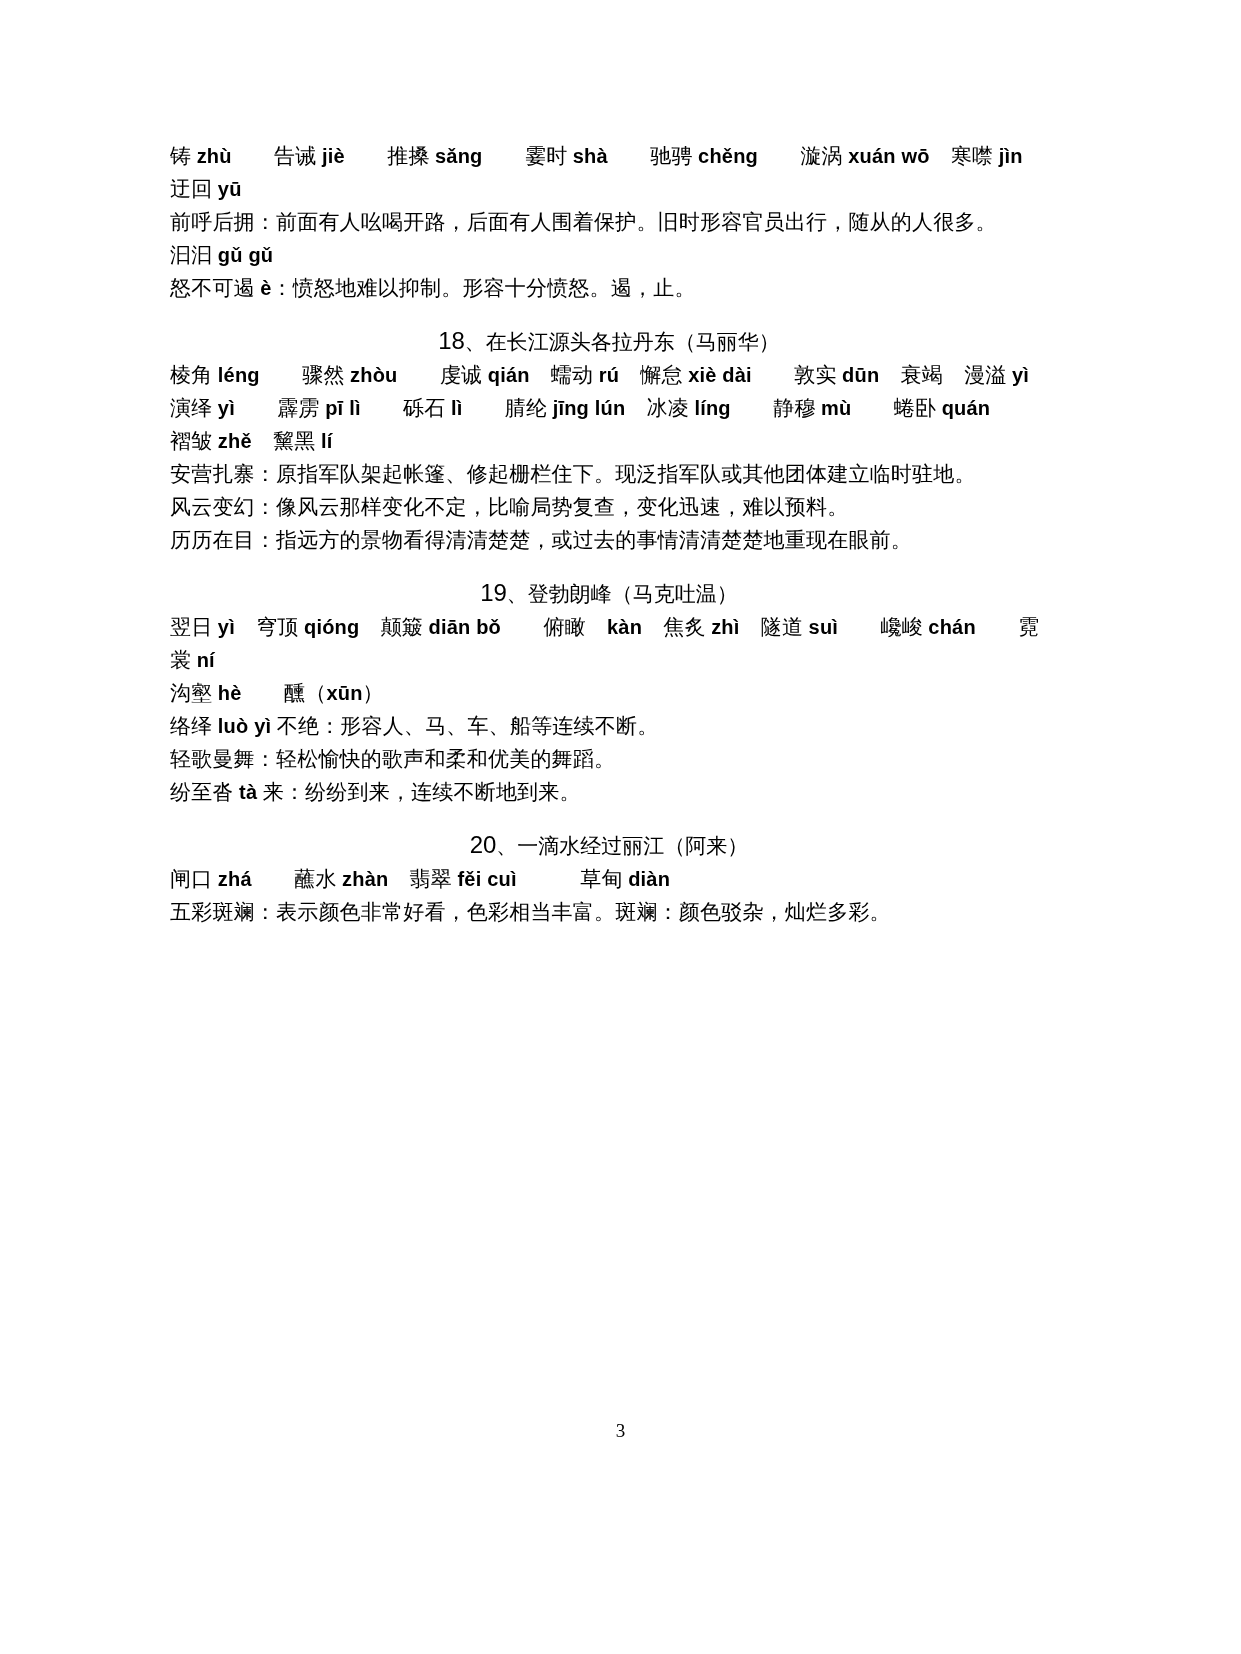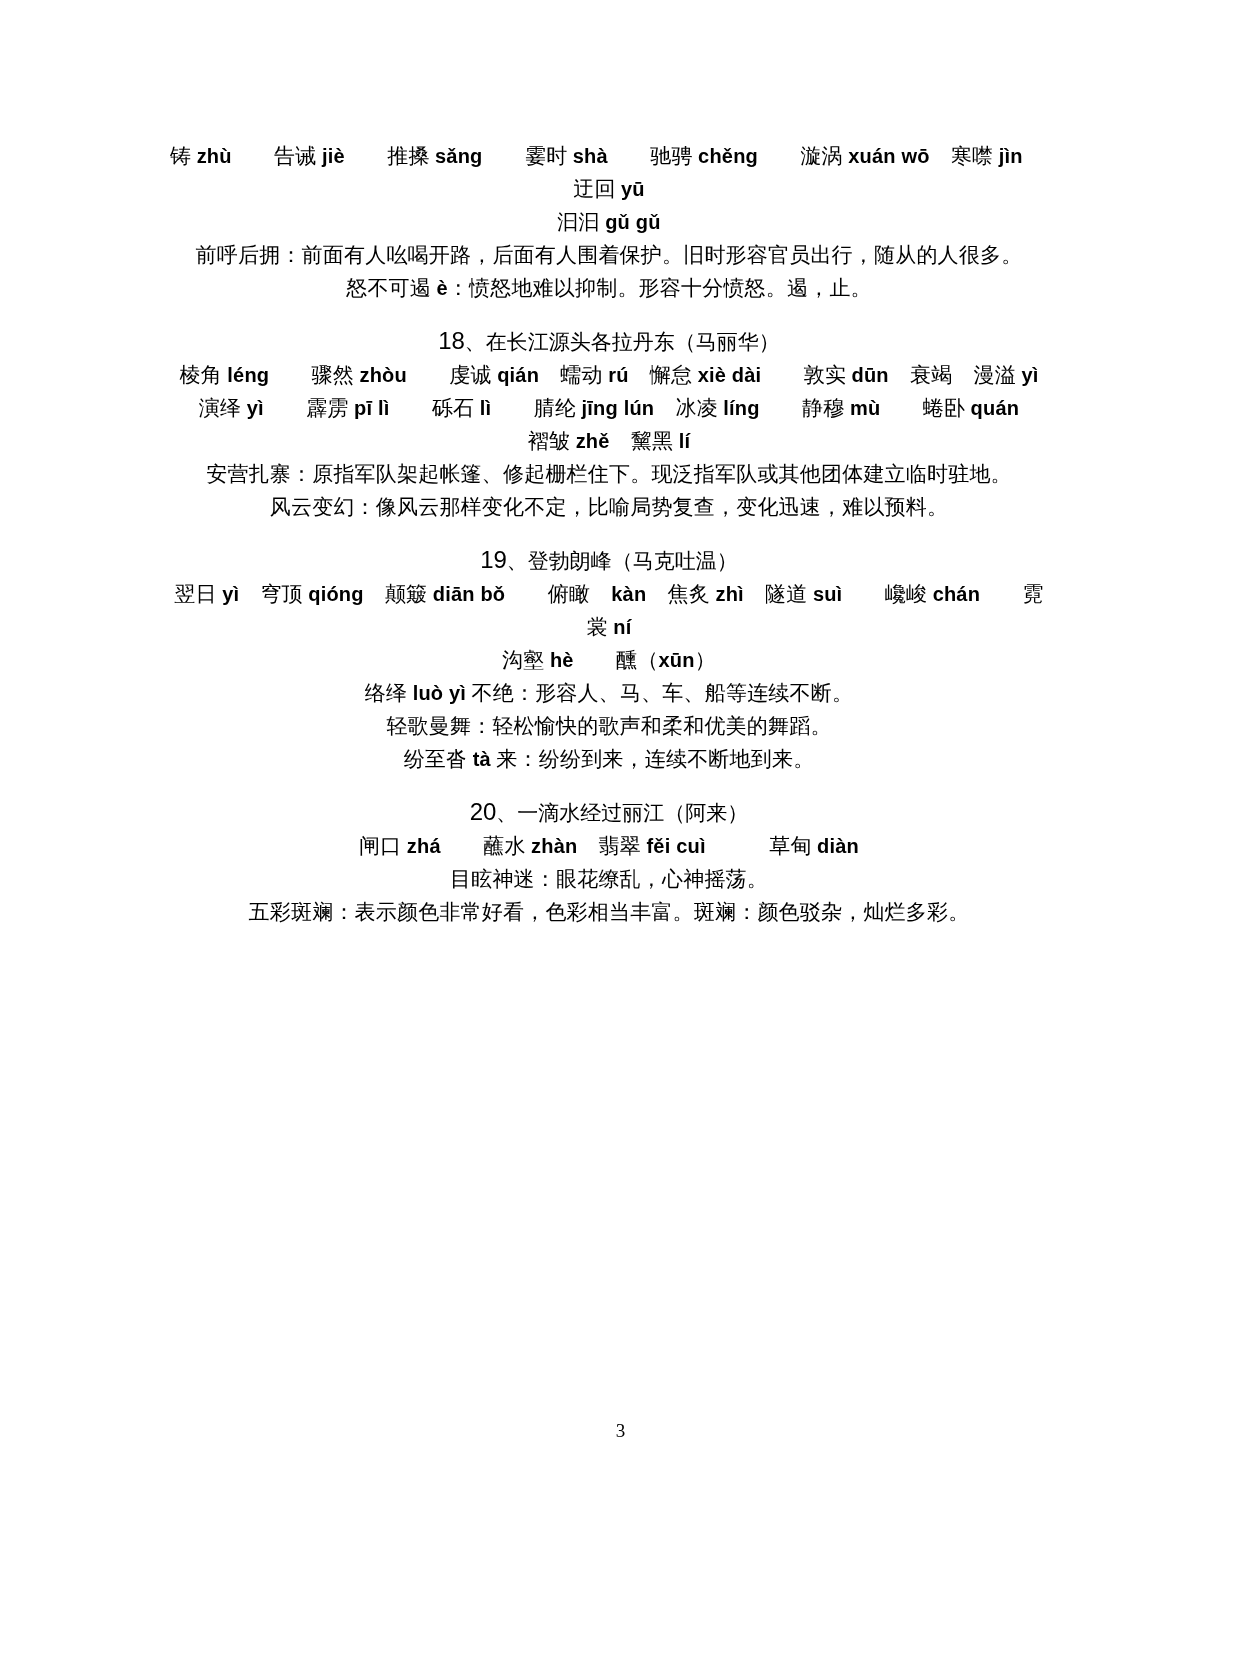--- a/index.html
+++ b/index.html
@@ -16,21 +16,20 @@
   .page-content {
     position: absolute;
     left: 170px;
     top: 140px;
     width: 878px;
   }
   .line {
     line-height: 33px;
     font-family: "Liberation Serif", serif;
     letter-spacing: 0.2px;
-    text-align: center;
   }
   .heading {
     line-height: 33px;
     margin-top: 19px;
     text-align: center;
     font-family: "Liberation Serif", serif;
   }
   .cn  { font-family: "Liberation Serif", serif; }
   .cnb { font-family: "Liberation Serif", serif; font-weight: bold; }
   .py  { font-family: "Liberation Sans", sans-serif; font-weight: bold; font-size: 20px; }
@@ -43,34 +42,34 @@
     text-align: center;
     font-size: 19px;
     font-family: "Liberation Serif", serif;
   }
 </style>
 </head>
 <body>
 
 <div class="page-content">
     <div class="line"><span class="cn">铸 </span><span class="py">zhù</span><span class="cn">　　告诫 </span><span class="py">jiè</span><span class="cn">　　推搡 </span><span class="py">sǎng</span><span class="cn">　　霎时 </span><span class="py">shà</span><span class="cn">　　驰骋 </span><span class="py">chěng</span><span class="cn">　　漩涡 </span><span class="py">xuán wō</span><span class="cn">　寒噤 </span><span class="py">jìn</span><span class="cn">　　迂回 </span><span class="py">yū</span></div>
+    <div class="line"><span class="cn">前呼后拥：前面有人吆喝开路，后面有人围着保护。旧时形容官员出行，随从的人很多。</span></div>
     <div class="line"><span class="cn"> 汩汩 </span><span class="py">gǔ gǔ</span></div>
-    <div class="line"><span class="cn">前呼后拥：前面有人吆喝开路，后面有人围着保护。旧时形容官员出行，随从的人很多。</span></div>
     <div class="line"><span class="cn">怒不可遏 </span><span class="py">è</span><span class="cn">：愤怒地难以抑制。形容十分愤怒。遏，止。</span></div>
     <div class="heading"><span class="num">18</span><span class="cn">、在长江源头各拉丹东（马丽华）</span></div>
     <div class="line"><span class="cn">棱角 </span><span class="py">léng</span><span class="cn">　　骤然 </span><span class="py">zhòu</span><span class="cn">　　虔诚 </span><span class="py">qián</span><span class="cn">　蠕动 </span><span class="py">rú</span><span class="cn">　懈怠 </span><span class="py">xiè dài</span><span class="cn">　　敦实 </span><span class="py">dūn</span><span class="cn">　衰竭　漫溢 </span><span class="py">yì</span></div>
     <div class="line"><span class="cn">演绎 </span><span class="py">yì</span><span class="cn">　　霹雳 </span><span class="py">pī lì</span><span class="cn">　　砾石 </span><span class="py">lì</span><span class="cn">　　腈纶 </span><span class="py">jīng lún</span><span class="cn">　冰凌 </span><span class="py">líng</span><span class="cn">　　静穆 </span><span class="py">mù</span><span class="cn">　　蜷卧 </span><span class="py">quán</span></div>
     <div class="line"><span class="cn">褶皱 </span><span class="py">zhě</span><span class="cn">　黧黑 </span><span class="py">lí</span></div>
     <div class="line"><span class="cn">安营扎寨：原指军队架起帐篷、修起栅栏住下。现泛指军队或其他团体建立临时驻地。</span></div>
     <div class="line"><span class="cn">风云变幻：像风云那样变化不定，比喻局势复查，变化迅速，难以预料。</span></div>
+    <div class="line"><span class="cn">历历在目：指远方的景物看得清清楚楚，或过去的事情清清楚楚地重现在眼前。</span></div>
     <div class="heading"><span class="num">19</span><span class="cn">、登勃朗峰（马克吐温）</span></div>
     <div class="line"><span class="cn">翌日 </span><span class="py">yì</span><span class="cn">　穹顶 </span><span class="py">qióng</span><span class="cn">　颠簸 </span><span class="py">diān bǒ</span><span class="cn">　　俯瞰　</span><span class="py">kàn</span><span class="cn">　焦炙 </span><span class="py">zhì</span><span class="cn">　隧道 </span><span class="py">suì</span><span class="cn">　　巉峻 </span><span class="py">chán</span><span class="cn">　　霓裳 </span><span class="py">ní</span></div>
     <div class="line"><span class="cn">沟壑 </span><span class="py">hè</span><span class="cn">　　醺（</span><span class="py">xūn</span><span class="cn">）</span></div>
     <div class="line"><span class="cn">络绎 </span><span class="py">luò yì</span><span class="cn"> 不绝：形容人、马、车、船等连续不断。</span></div>
     <div class="line"><span class="cn">轻歌曼舞：轻松愉快的歌声和柔和优美的舞蹈。</span></div>
     <div class="line"><span class="cn">纷至沓 </span><span class="py">tà</span><span class="cn"> 来：纷纷到来，连续不断地到来。</span></div>
     <div class="heading"><span class="num">20</span><span class="cn">、一滴水经过丽江（阿来）</span></div>
     <div class="line"><span class="cn">闸口 </span><span class="py">zhá</span><span class="cn">　　蘸水 </span><span class="py">zhàn</span><span class="cn">　翡翠 </span><span class="py">fěi cuì</span><span class="cn">　　　草甸 </span><span class="py">diàn</span></div>
-    <div class="line"><span class="cn">目眩神迷：眼花缭乱，心神摇荡。</span></div>
     <div class="line"><span class="cn">五彩斑斓：表示颜色非常好看，色彩相当丰富。斑斓：颜色驳杂，灿烂多彩。</span></div>
   </div>
 
 <div class="footer">3</div>
 
 </body></html>

